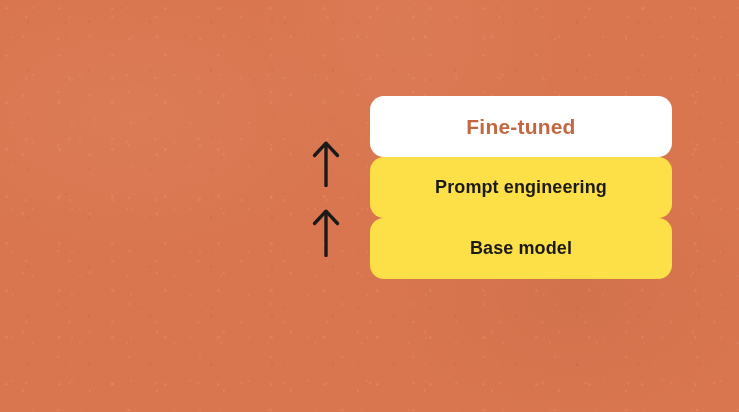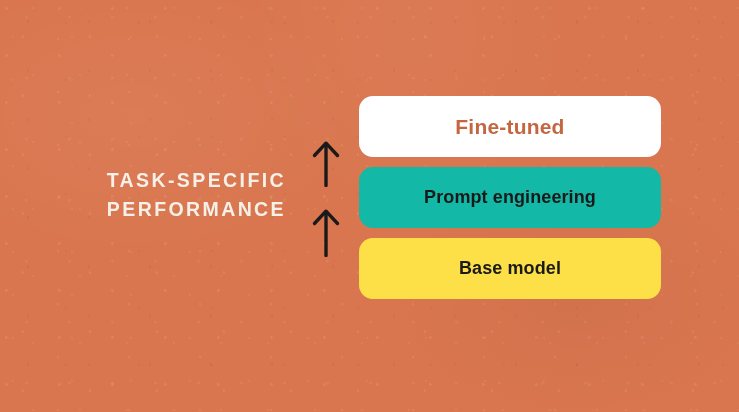--- a/index.html
+++ b/index.html
@@ -71,26 +71,26 @@
   }
   #perf-label .lbl-line { display: block; }
 
   
   .arrow { width: 34px; }
   #arrow-upper { left: 309px; top: 140px; height: 47px; }
   #arrow-lower { left: 309px; top: 208px; height: 49px; }
 
   
   #card-stack {
-    left: 359px;
+    left: 370px;
     top: 96px;
     width: 302px;
     display: flex;
     flex-direction: column;
-    gap: 10px;
+    gap: 0;
   }
 
   .card {
     height: 61px;
     border-radius: 14px;
     display: flex;
     align-items: center;
     justify-content: center;
     font-size: 18px;
     font-weight: bold;
@@ -98,37 +98,33 @@
     box-sizing: border-box;
   }
 
   .card-fine-tuned {
     background-color: #ffffff;
     color: #c4663f;
     font-size: 21px;
     letter-spacing: 0.2px;
   }
   .card-prompt-engineering {
-    background-color: #14b8a6;
+    background-color: #fde047;
     color: #1a1a1a;
   }
   .card-base-model {
     background-color: #fde047;
     color: #1a1a1a;
   }
 </style>
 </head>
 <body>
 
 <div id="canvas">
 
-  <div class="layer" id="perf-label">
-    <span class="lbl-line">TASK-SPECIFIC</span>
-    <span class="lbl-line">PERFORMANCE</span>
-  </div>
 
   <svg class="layer arrow" id="arrow-upper" viewBox="0 0 34 47">
     <g stroke="#1a1a1a" stroke-width="3.4" fill="none" stroke-linecap="round" stroke-linejoin="round">
       <line x1="17" y1="45.5" x2="17" y2="3.5"></line>
       <polyline points="5.5,15.5 17,3.2 28.5,15.5"></polyline>
     </g>
   </svg>
 
   <svg class="layer arrow" id="arrow-lower" viewBox="0 0 34 49">
     <g stroke="#1a1a1a" stroke-width="3.4" fill="none" stroke-linecap="round" stroke-linejoin="round">

